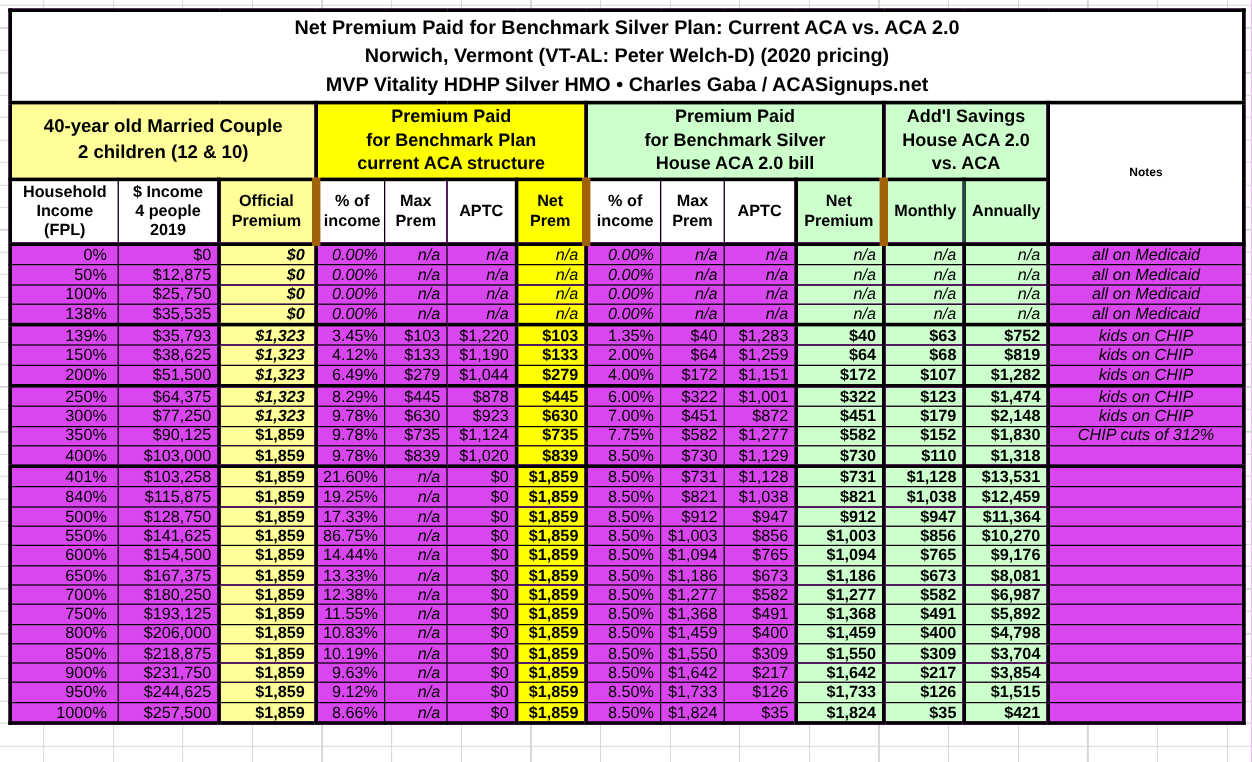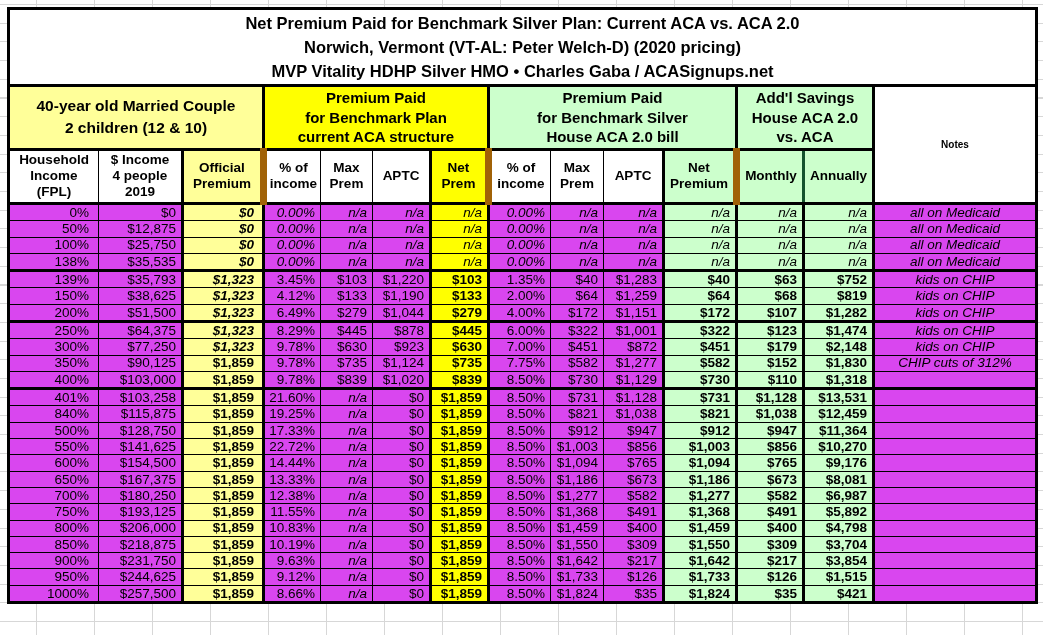--- a/index.html
+++ b/index.html
@@ -347,21 +347,21 @@
           <td class="c9">$947</td>
           <td class="c10 b">$912</td>
           <td class="c11 b">$947</td>
           <td class="c12 b">$11,364</td>
           <td class="c13 it"></td>
         </tr>
         <tr>
           <td class="c0">550%</td>
           <td class="c1">$141,625</td>
           <td class="c2 b">$1,859</td>
-          <td class="c3">22.72%</td>
+          <td class="c3">86.75%</td>
           <td class="c4 it">n/a</td>
           <td class="c5">$0</td>
           <td class="c6 b">$1,859</td>
           <td class="c7">8.50%</td>
           <td class="c8">$1,003</td>
           <td class="c9">$856</td>
           <td class="c10 b">$1,003</td>
           <td class="c11 b">$856</td>
           <td class="c12 b">$10,270</td>
           <td class="c13 it"></td>

